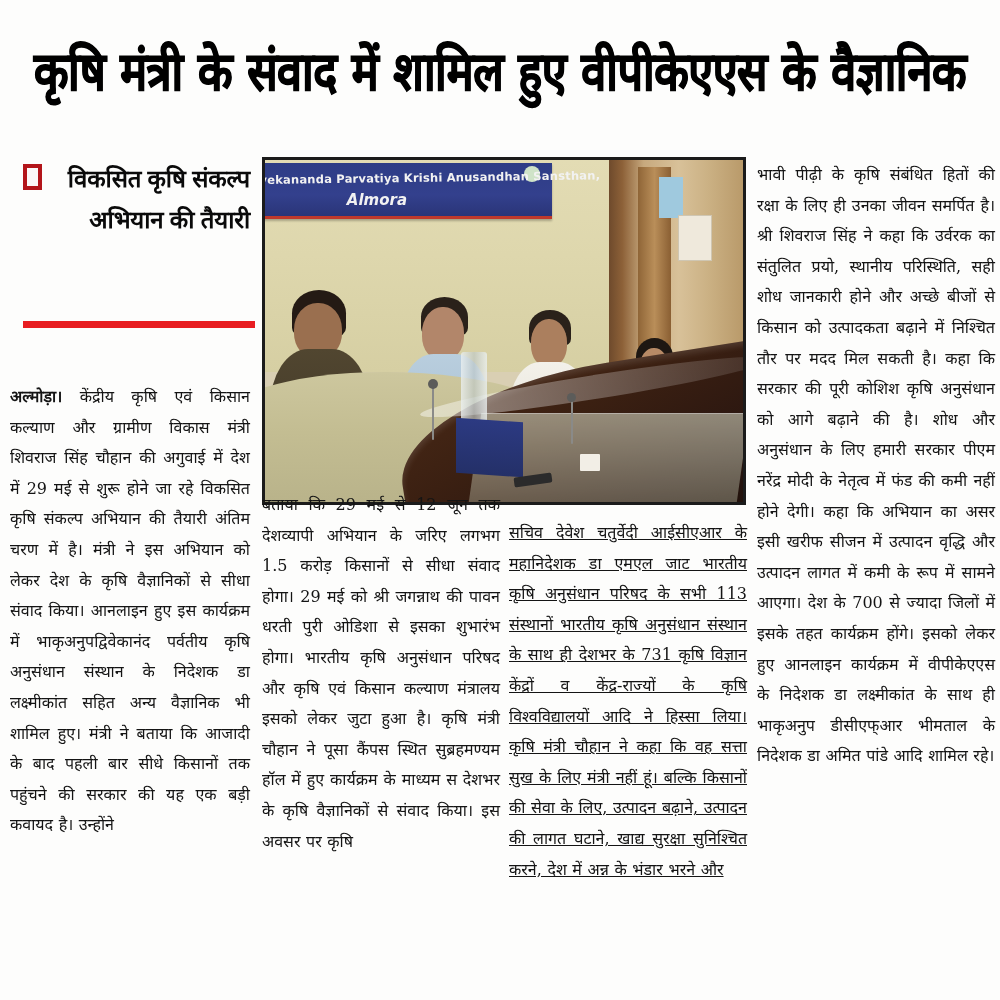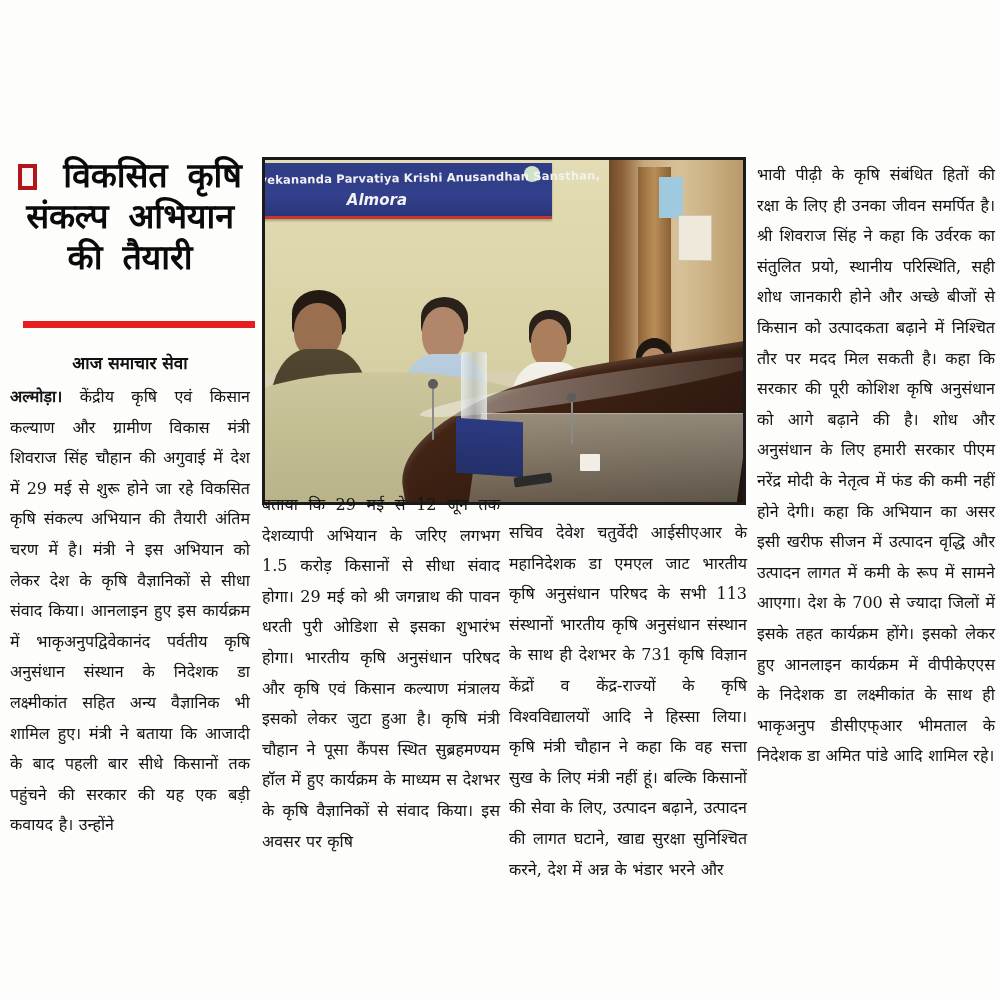--- a/index.html
+++ b/index.html
@@ -46,26 +46,26 @@
   }
 
   
   .kicker-col {
     position: absolute;
     left: 10px;
     top: 158px;
     width: 240px;
   }
   .kicker-head {
-    font-family: Liberation Mono, monospace;
-    font-weight: 700;
-    font-size: 34px;
+    font-family: Liberation Sans, sans-serif;
+    font-weight: 700;
+    font-size: 24px;
     line-height: 41px;
     color: #0a0a0a;
-    text-align: center;
+    text-align: right;
     letter-spacing: -0.2px;
   }
   .bullet-square {
     display: inline-block;
     width: 19px;
     height: 26px;
     border: 4px solid #b3151a;
     background: #fbf7f7;
     vertical-align: -3px;
     margin-right: 26px;
@@ -105,21 +105,21 @@
     word-spacing: 0.5px;
   }
   .col p { margin: 0; }
   .col .lead {
     font-family: Liberation Serif, serif;
     font-weight: 700;
   }
 
   #col1 { left: 10px;  top: 382px; width: 240px; }
   #col2 { left: 262px; top: 490px; width: 238px; }
-  #col3 { left: 509px; top: 518px; width: 238px; }
+  #col3 { left: 509px; top: 518px; width: 238px; text-decoration: underline; }
   #col4 { left: 757px; top: 160px; width: 238px; }
 
   
   .photo {
     position: absolute;
     left: 262px;
     top: 157px;
     width: 484px;
     height: 348px;
     border: 3px solid #1b1b1b;
@@ -294,29 +294,31 @@
     left: 66%; top: 86%; width: 4%; height: 5%;
     background: #f2eee6;
     border-radius: 1px;
   }
 </style>
 </head>
 <body>
 
 <div class="clipping">
 
+  <div class="headline-band">
+    <div class="headline">कृषि मंत्री के संवाद में शामिल हुए वीपीकेएएस के वैज्ञानिक</div>
+  </div>
 
   <div class="kicker-col">
     <div class="kicker-head">
       <span class="bullet-square"></span><span>विकसित कृषि संकल्प अभियान की तैयारी</span>
     </div>
     <div class="red-rule"></div>
   </div>
 
-  <div class="byline">आज समाचार सेवा</div>
 
   <div class="col" id="col1">
     <p><span class="lead">अल्मोड़ा।</span><span> केंद्रीय कृषि एवं किसान कल्याण और ग्रामीण विकास मंत्री शिवराज सिंह चौहान की अगुवाई में देश में 29 मई से शुरू होने जा रहे विकसित कृषि संकल्प अभियान की तैयारी अंतिम चरण में है। मंत्री ने इस अभियान को लेकर देश के कृषि वैज्ञानिकों से सीधा संवाद किया। आनलाइन हुए इस कार्यक्रम में भाकृअनुपद्विवेकानंद पर्वतीय कृषि अनुसंधान संस्थान के निदेशक डा लक्ष्मीकांत सहित अन्य वैज्ञानिक भी शामिल हुए। मंत्री ने बताया कि आजादी के बाद पहली बार सीधे किसानों तक पहुंचने की सरकार की यह एक बड़ी कवायद है। उन्होंने</span></p>
   </div>
 
   <div class="photo">
     <div class="photo-inner">
       <div class="wall"></div>
       <div class="wall-right"></div>
       <div class="door-panel"></div>

